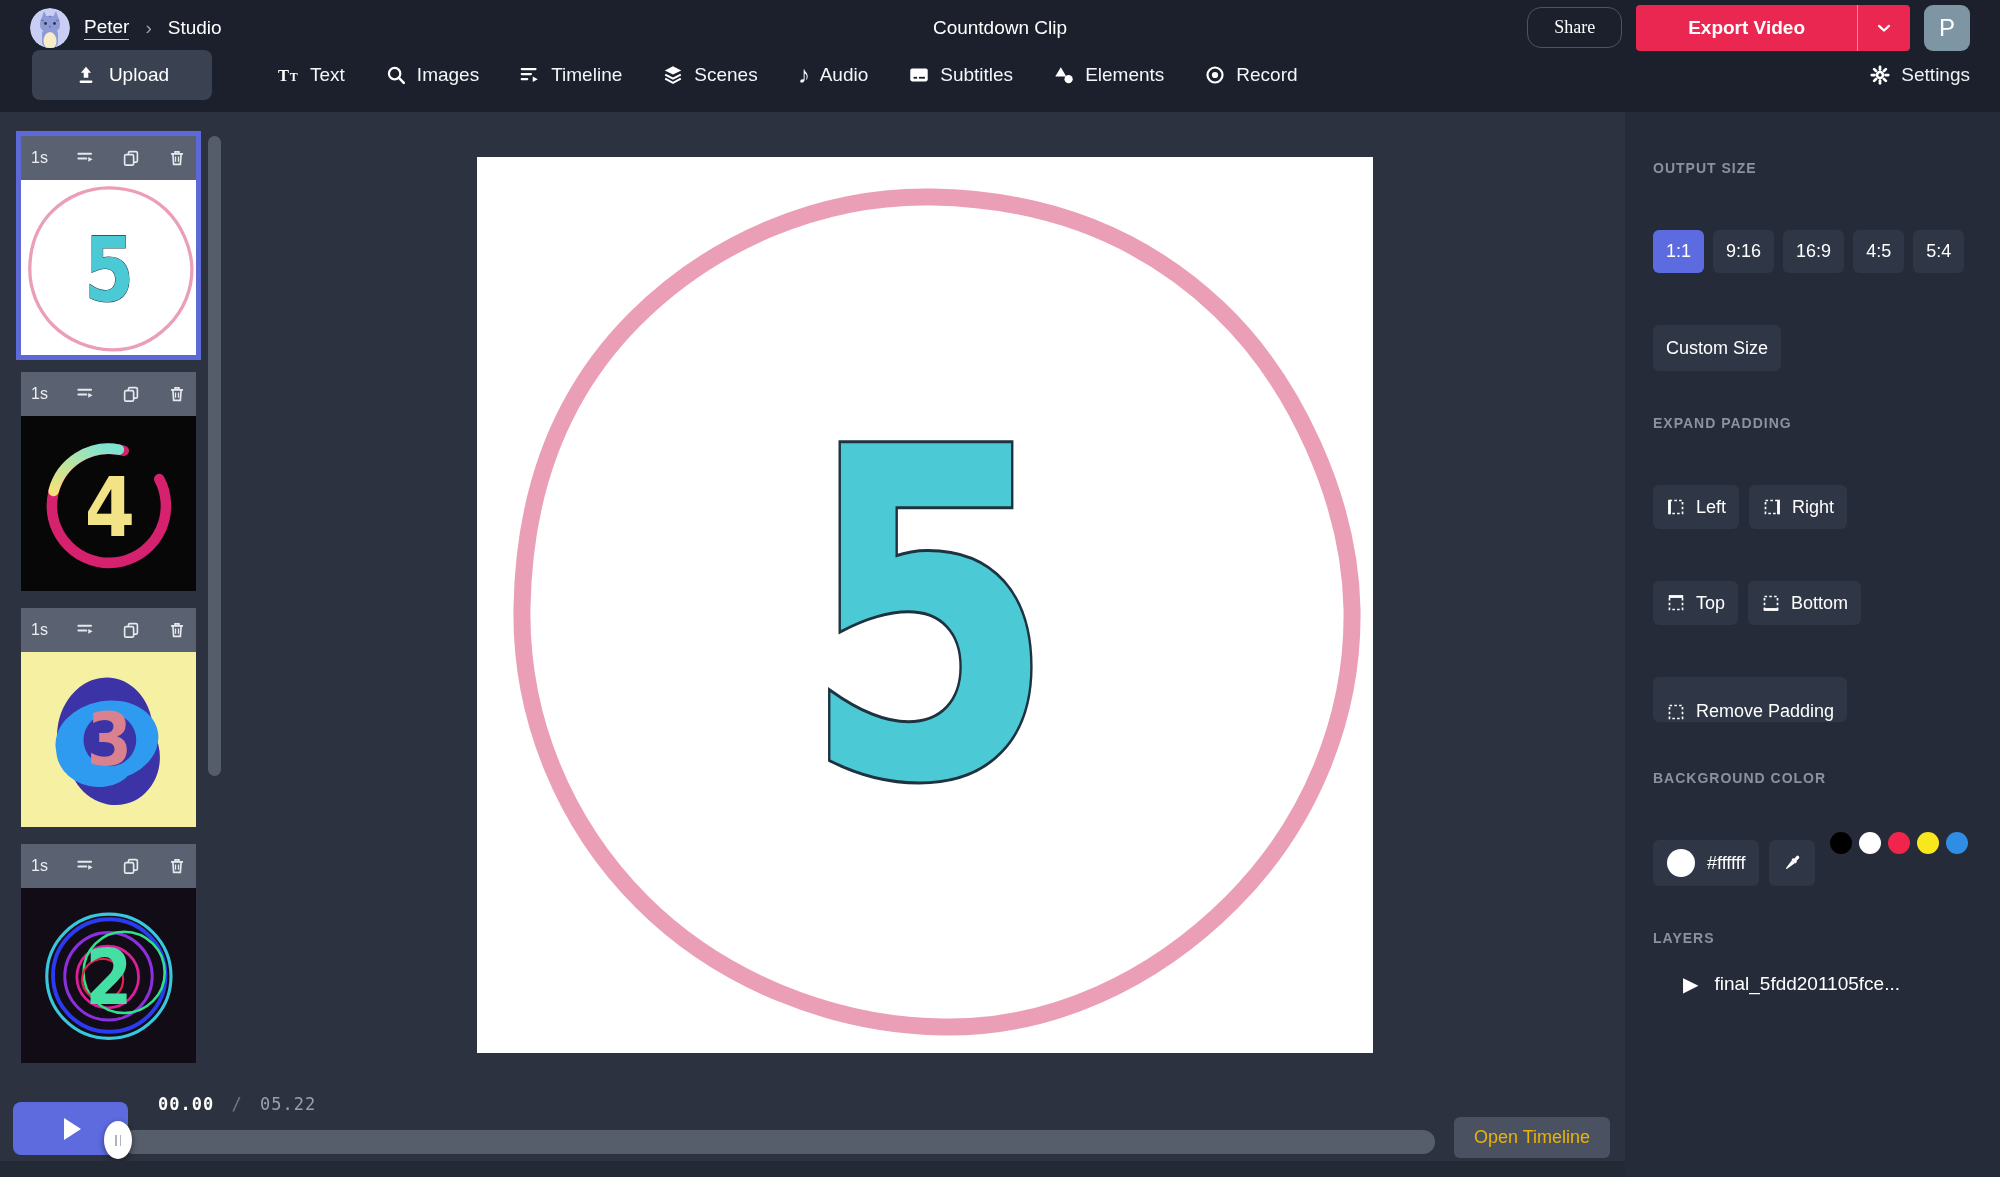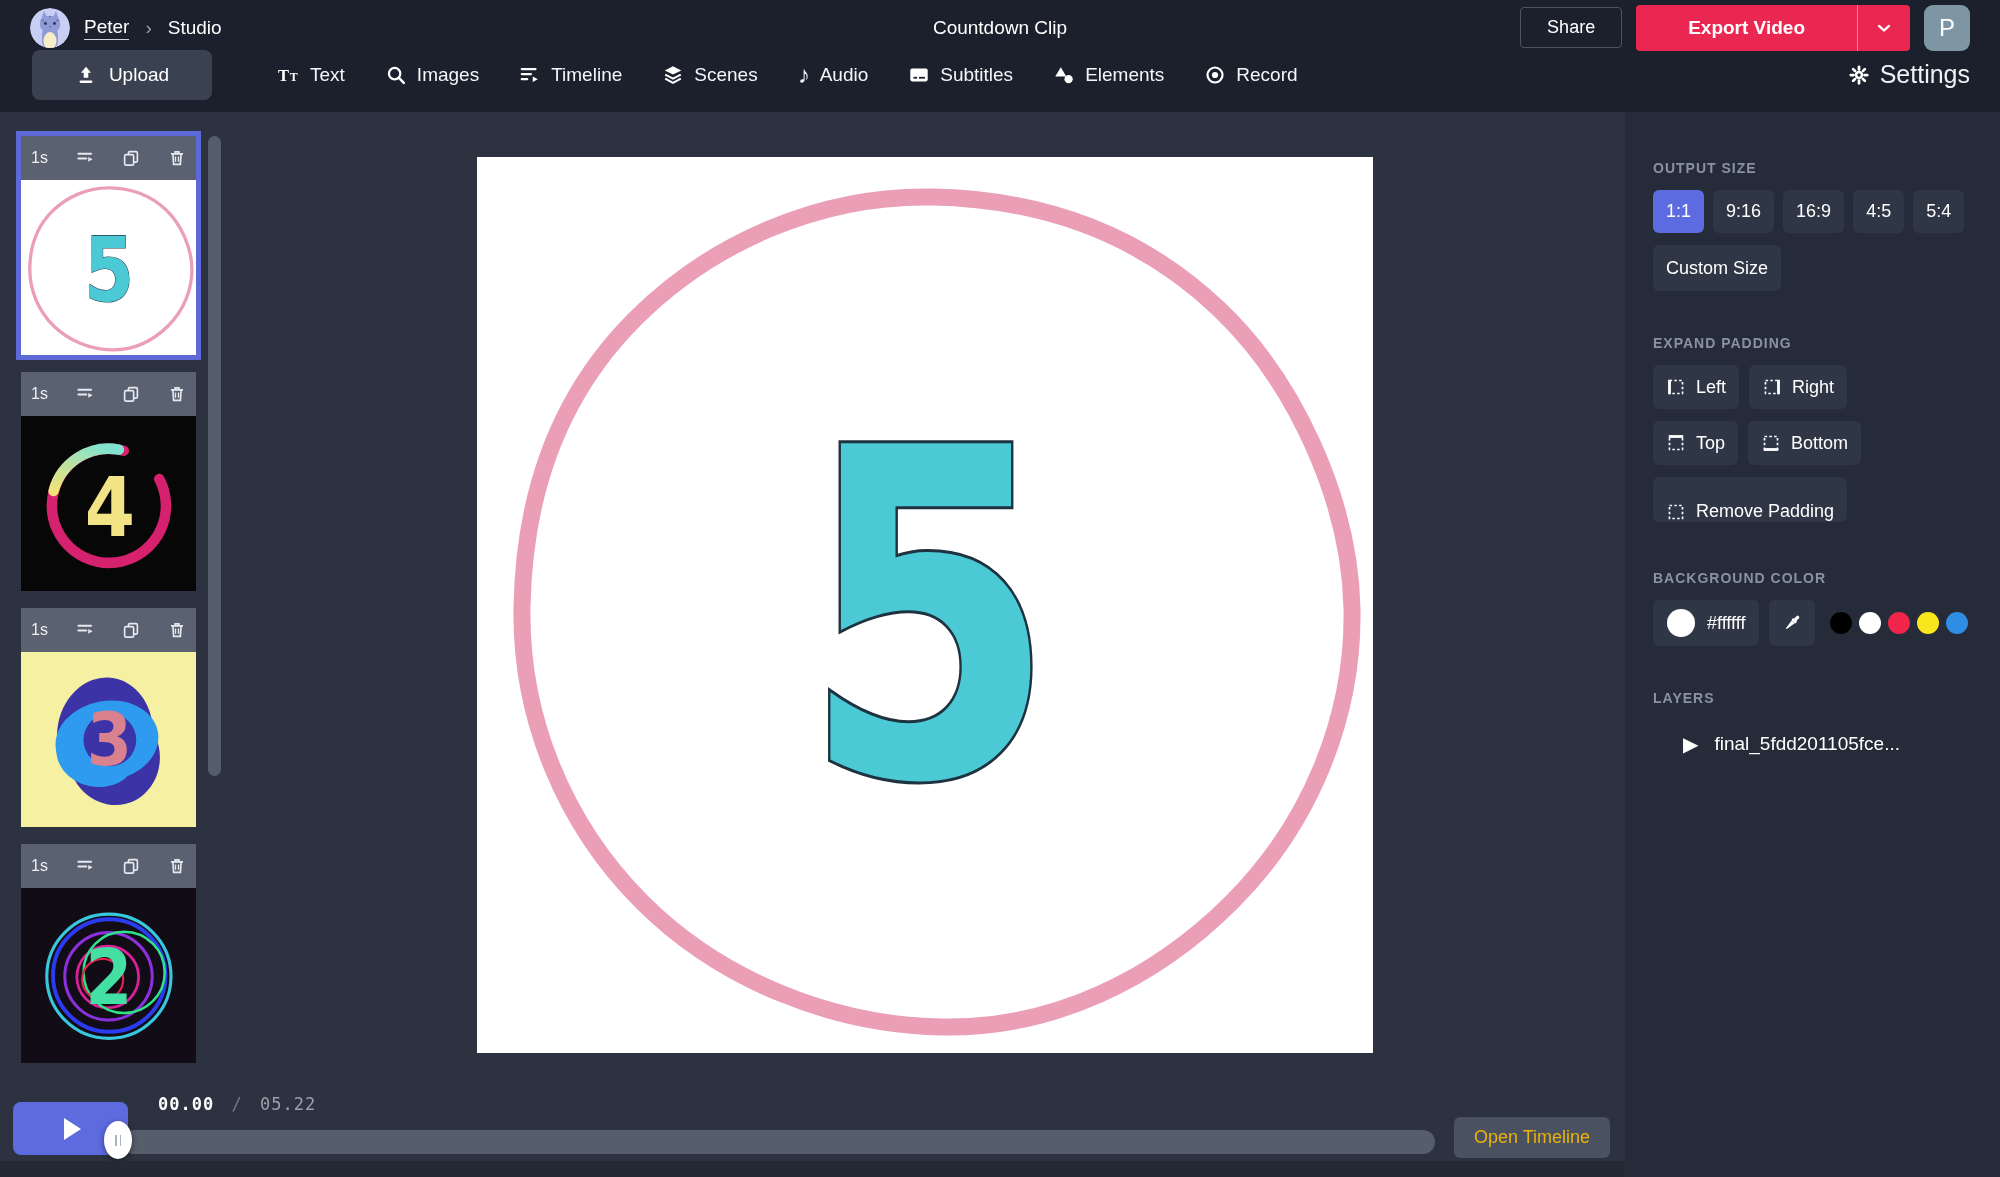--- a/index.html
+++ b/index.html
@@ -14,34 +14,34 @@
   
   header { height:112px; background:#1b202c; flex:0 0 auto; position:relative; }
   .top-row { height:55px; display:flex; align-items:center; padding:0 30px; position:relative; }
   .breadcrumb { display:flex; align-items:center; gap:14px; font-size:19px; }
   .avatar-cat { width:40px; height:40px; border-radius:50%; overflow:hidden; flex:0 0 auto; }
   .crumb-link { color:#fff; text-decoration:none; border-bottom:1.5px solid #cfd4dd; padding-bottom:1px; cursor:pointer; }
   .crumb-sep { color:#9aa1b0; margin:0 2px; }
   .crumb-page { color:#fff; }
   .doc-title { position:absolute; left:0; right:0; text-align:center; font-size:19px; color:#fff; pointer-events:none; }
   .top-actions { margin-left:auto; display:flex; align-items:center; gap:14px; position:relative; z-index:2; }
-  .btn-share { background:transparent; border:1px solid #4d5461; color:#fff; font-size:18px; padding:9px 26px; border-radius:4px; font-family:Liberation Sans, sans-serif; cursor:pointer; }
+  .btn-share { background:transparent; border:1px solid #4d5461; color:#fff; font-size:18px; padding:9px 26px; border-radius:14px; font-family:Liberation Serif, serif; cursor:pointer; }
   .btn-export { background:#ea2750; border:none; color:#fff; display:flex; align-items:center; border-radius:4px; overflow:hidden; cursor:pointer; font-family:inherit; height:46px; }
   .btn-export .label { font-size:19px; font-weight:bold; padding:0 52px; }
   .btn-export .divider { width:1px; height:46px; background:rgba(255,255,255,.45); }
   .btn-export .chev { padding:0 16px; display:flex; align-items:center; }
   .avatar-p { width:46px; height:46px; border-radius:9px; background:#7e95a4; color:#fff; font-size:24px; display:flex; align-items:center; justify-content:center; cursor:pointer; }
 
   .toolbar { height:57px; display:flex; align-items:center; padding:0 30px 18px 32px;gap:12px; }
   .btn-upload { background:#3a4150; border:none; border-radius:8px; color:#fff; height:50px; width:180px;
     display:flex; align-items:center; justify-content:center; gap:12px; font-size:19px; font-family:inherit; cursor:pointer; }
   .tabs { display:flex; align-items:center; gap:40px; margin-left:52px; }
   .tab { display:flex; align-items:center; gap:10px; font-size:19px; color:#f4f6f9; cursor:pointer; background:none; border:none; font-family:inherit; }
   .tab .ic { display:flex; align-items:center; }
-  .settings { margin-left:auto; display:flex; align-items:center; gap:10px; font-size:25px; cursor:pointer; }
+  .settings { margin-left:auto; display:flex; align-items:center; gap:10px; font-size:19px; cursor:pointer; }
 
   
   .content-row { flex:1; display:flex; height:1065px; }
   .workspace-col { width:1625px; display:flex; flex-direction:column; background:#2c3240; }
   .workspace-main { height:968px; display:flex; }
 
   
   .rail { width:224px; position:relative; padding-top:24px; flex:0 0 auto; }
   .thumb { width:175px; margin:0 0 17px 21px; cursor:pointer; }
   .thumb.selected { box-shadow:0 0 0 5px #5c69d6; }
@@ -66,21 +66,21 @@
   .track { position:absolute; left:122px; top:50px; width:1313px; height:24px; border-radius:12px; background:#575e6b; cursor:pointer; }
   .handle { position:absolute; left:104px; top:41px; width:28px; height:38px; background:#fff; border-radius:50%; box-shadow:0 2px 6px rgba(0,0,0,.45); cursor:grab; display:flex; align-items:center; justify-content:center; gap:3px; }
   .handle i { display:block; width:1.5px; height:11px; background:#aeb4bf; }
   .btn-open-timeline { position:absolute; right:15px; top:37px; height:41px; background:#4a5160; color:#eab308; border:none; border-radius:6px; font-size:18px; padding:0 20px; font-family:inherit; cursor:pointer; }
   .bottom-strip { position:absolute; left:0; bottom:0; width:100%; height:16px; background:#242936; }
 
   
   .panel { flex:1; background:#252b39; padding:48px 28px 0 28px; }
   .sec-label { font-size:14px; font-weight:bold; letter-spacing:1px; color:#8a92a2; margin-bottom:14px; }
   .ratio-row { display:flex; gap:9px; margin-bottom:12px; }
-  .pbtn { background:#2f3646; border:none; border-radius:6px; color:#fff; font-size:18px; height:43px; padding:0 13px; font-family:inherit; cursor:pointer; display:inline-flex; align-items:center; gap:10px; }
+  .pbtn { background:#2f3646; border:none; border-radius:6px; color:#fff; font-size:18px; height:43px; padding:0 13px; font-family:inherit; cursor:pointer; display:inline-flex; align-items:center; gap:10px;margin-top:40px; }
   .pbtn.selected { background:#5d6be0; }
   .pad-row { display:flex; gap:10px; margin-bottom:12px; }
   .pad-row .pbtn { height:44px; }
   .mt-sec { margin-top:44px; }
   .bg-row { display:flex; align-items:center; gap:10px; }
   .color-chip { width:28px; height:28px; border-radius:50%; background:#fff; flex:0 0 auto; }
   .btn-color { height:46px; padding:0 14px; gap:12px; }
   .btn-eyedrop { width:46px; height:46px; justify-content:center; padding:0; }
   .swatches { display:flex; align-items:center; gap:7px; margin-left:5px; }
   .sw { width:22px; height:22px; border-radius:50%; cursor:pointer; }

